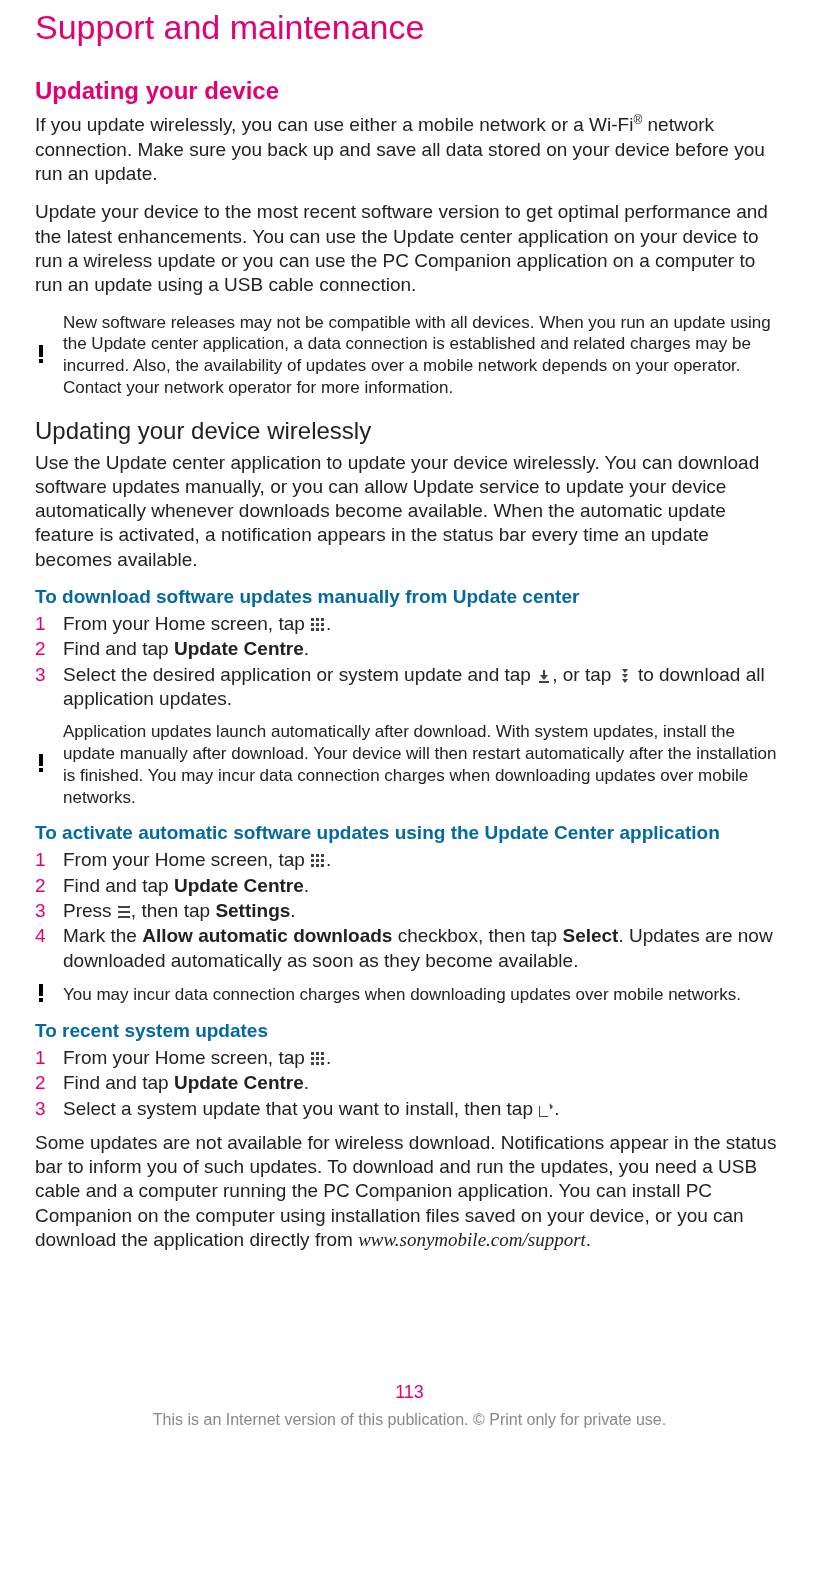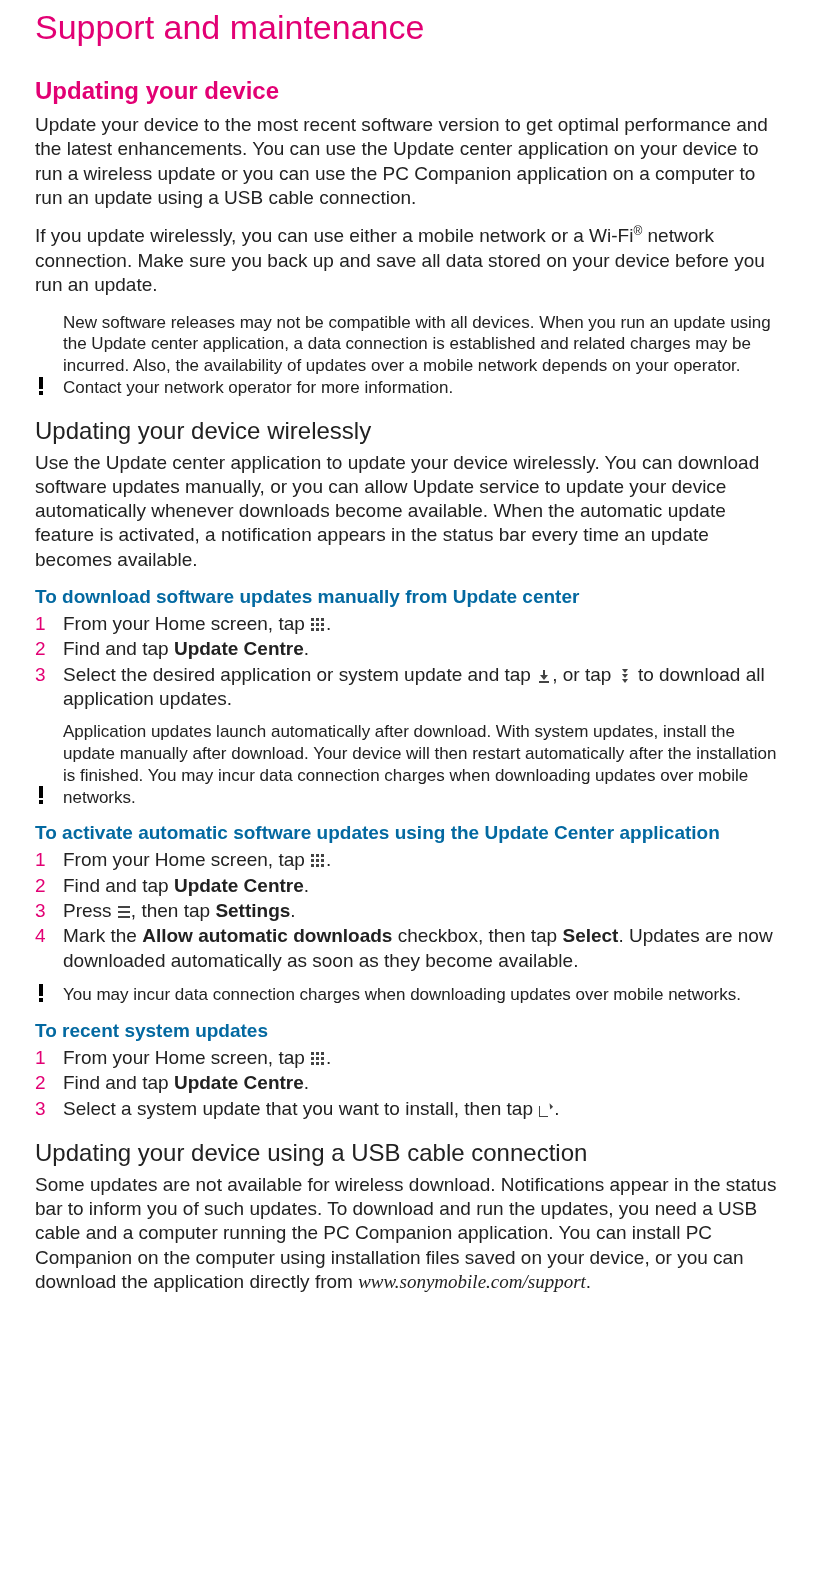--- a/index.html
+++ b/index.html
@@ -42,21 +42,21 @@
     line-height: 1.28;
     margin: 4px 0 14px 0;
   }
   p.note {
     font-size: 17px;
     line-height: 1.28;
     margin: 4px 0 14px 0;
   }
   .note-row {
     display: flex;
-    align-items: flex-end;
+    align-items: center;
     margin: 6px 0 14px 0;
   }
   .note-icon {
     width: 28px;
     flex-shrink: 0;
     font-size: 20px;
     font-weight: bold;
     line-height: 1.1;
     padding-top: 1px;
   }
@@ -171,24 +171,24 @@
   .italic { font-style: italic; font-family: Liberation Serif, serif; }
 </style>
 </head>
 <body>
 
 <div class="page">
 
   <h1 class="title">Support and maintenance</h1>
 
   <h2 class="section">Updating your device</h2>
-  <p class="body">Update your device to the most recent software version to get optimal performance and the latest enhancements. You can use the Update center application on your device to run a wireless update or you can use the PC Companion application on a computer to run an update using a USB cable connection.</p>
   <p class="body">
     <span>If you update wirelessly, you can use either a mobile network or a Wi-Fi</span><sup>®</sup><span> network connection. Make sure you back up and save all data stored on your device before you run an update.</span>
   </p>
+  <p class="body">Update your device to the most recent software version to get optimal performance and the latest enhancements. You can use the Update center application on your device to run a wireless update or you can use the PC Companion application on a computer to run an update using a USB cable connection.</p>
 
   <div class="note-row">
     <div class="note-icon"><span class="excl"></span></div>
     <p class="note" style="margin:0">New software releases may not be compatible with all devices. When you run an update using the Update center application, a data connection is established and related charges may be incurred. Also, the availability of updates over a mobile network depends on your operator. Contact your network operator for more information.</p>
   </div>
 
   <h3 class="subsection">Updating your device wirelessly</h3>
   <p class="body">Use the Update center application to update your device wirelessly. You can download software updates manually, or you can allow Update service to update your device automatically whenever downloads become available. When the automatic update feature is activated, a notification appears in the status bar every time an update becomes available.</p>
 
   <h4 class="task">To download software updates manually from Update center</h4>
@@ -287,19 +287,22 @@
     </div>
     <div class="step-row">
       <div class="step-num">3</div>
       <div class="step-text">
         <span>Select a system update that you want to install, then tap </span>
         <span class="inline-icon ic-arrow-out"></span><span>.</span>
       </div>
     </div>
   </div>
 
-  <h3 class="subsection">Updating your device using a USB cable connection</h3>
   <p class="body">
     <span>Some updates are not available for wireless download. Notifications appear in the status bar to inform you of such updates. To download and run the updates, you need a USB cable and a computer running the PC Companion application. You can install PC Companion on the computer using installation files saved on your device, or you can download the application directly from </span><span class="italic">www.sonymobile.com/support</span><span>.</span>
   </p>
 
+  <div class="footer">
+    <div class="page-num">113</div>
+    <div class="footer-text">This is an Internet version of this publication. © Print only for private use.</div>
+  </div>
 
 </div>
 
 </body></html>

